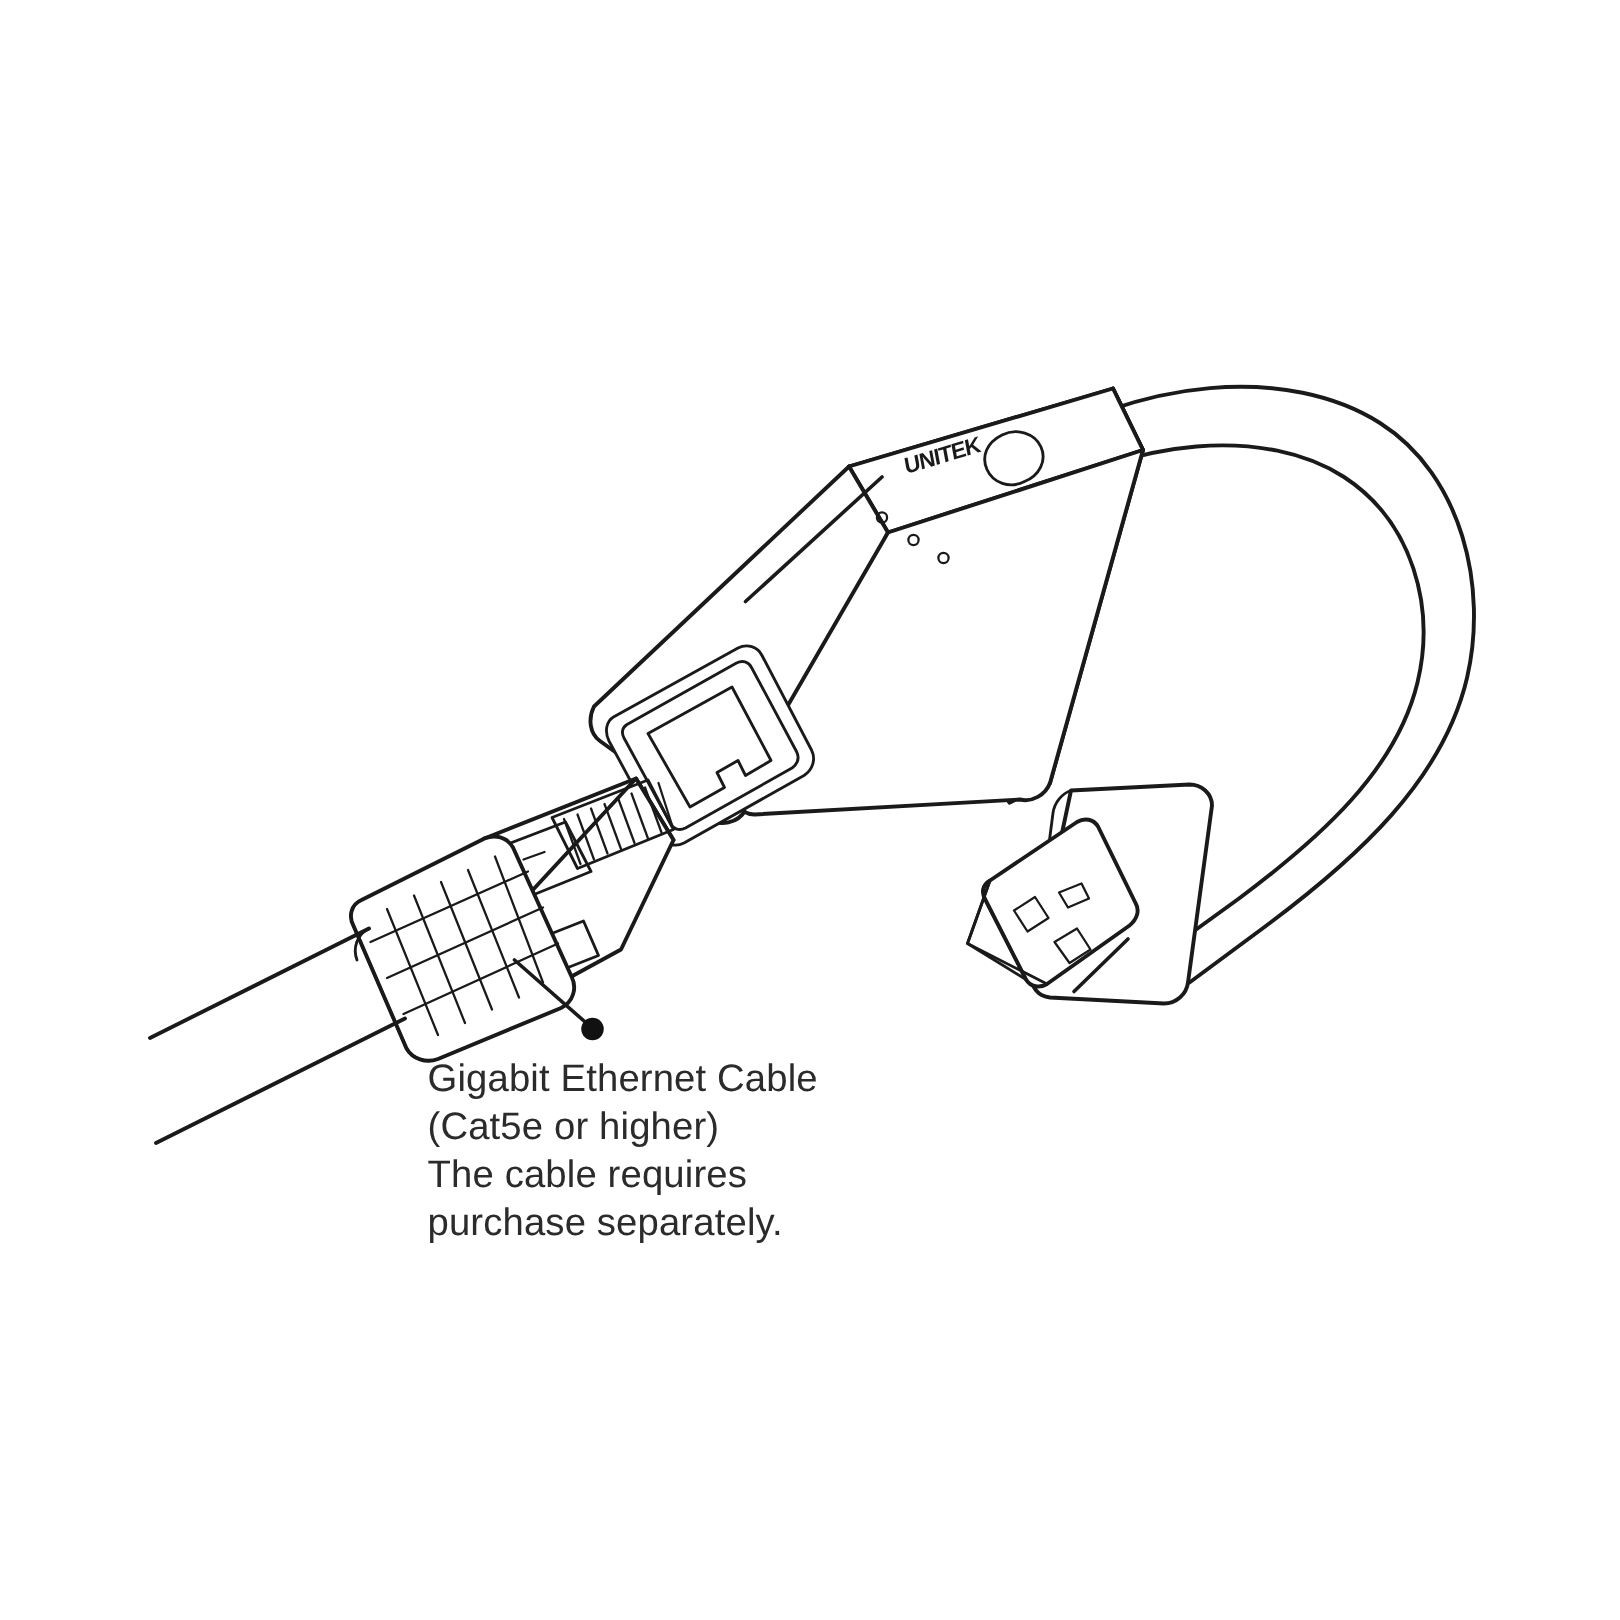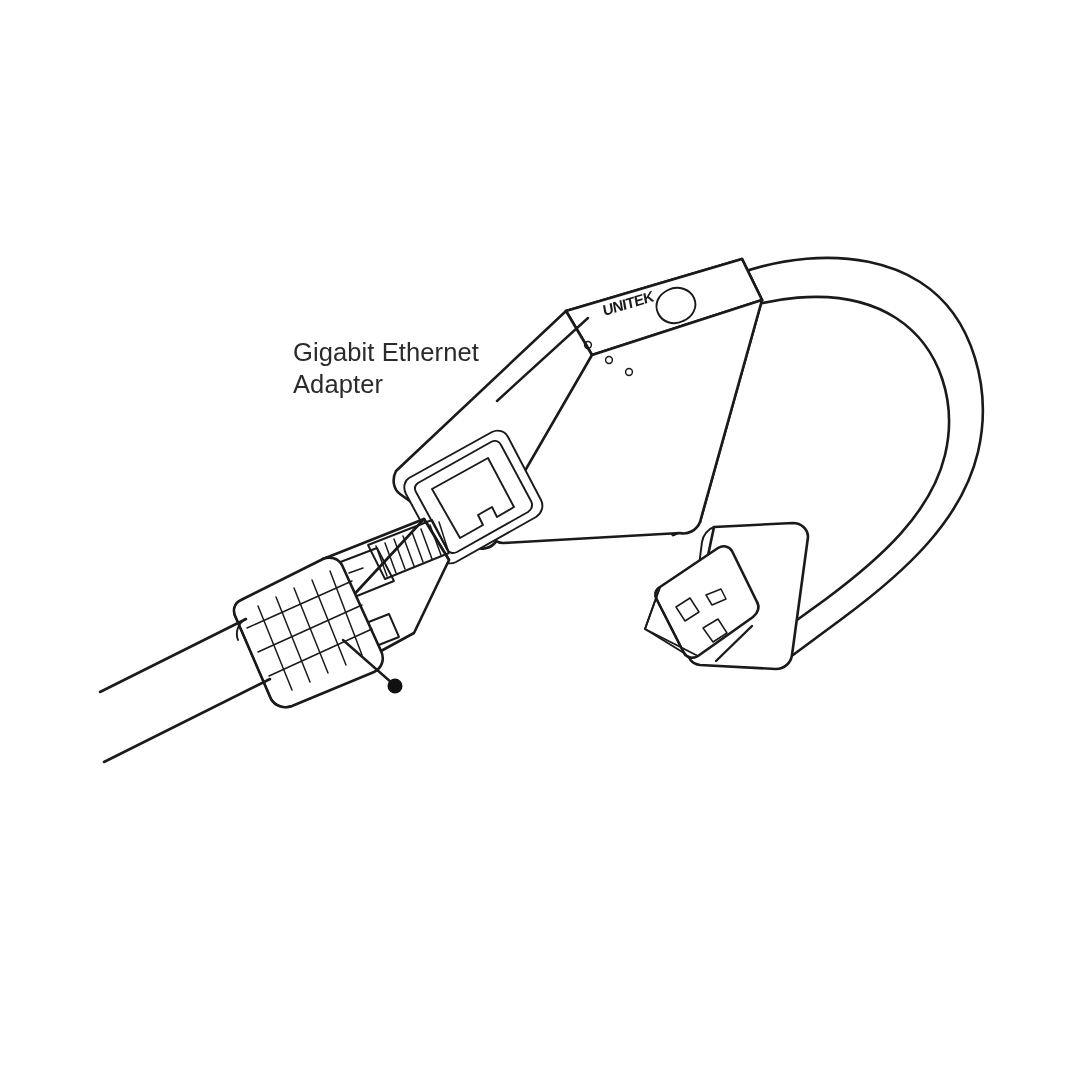--- a/index.html
+++ b/index.html
@@ -274,18 +274,20 @@
       <line class="lead" x1="497" y1="401" x2="588" y2="318"></line>
 
       <line class="lead" x1="343" y1="640" x2="392" y2="683"></line>
       <circle class="dot" cx="395" cy="686" r="7.5"></circle>
 
       <line class="lead" x1="752" y1="626" x2="716" y2="661"></line>
     </g>
 
   </svg>
 
-  <div class="label" id="label-adapter"><span>Gigabit Ethernet</span>
-<span>Adapter</span></div>
-
+
+  <div class="label" id="label-cable"><span>Gigabit Ethernet Cable</span>
+<span>(Cat5e or higher)</span>
+<span>The cable requires</span>
+<span>purchase separately.</span></div>
 
 
 </div>
 
 </body></html>

